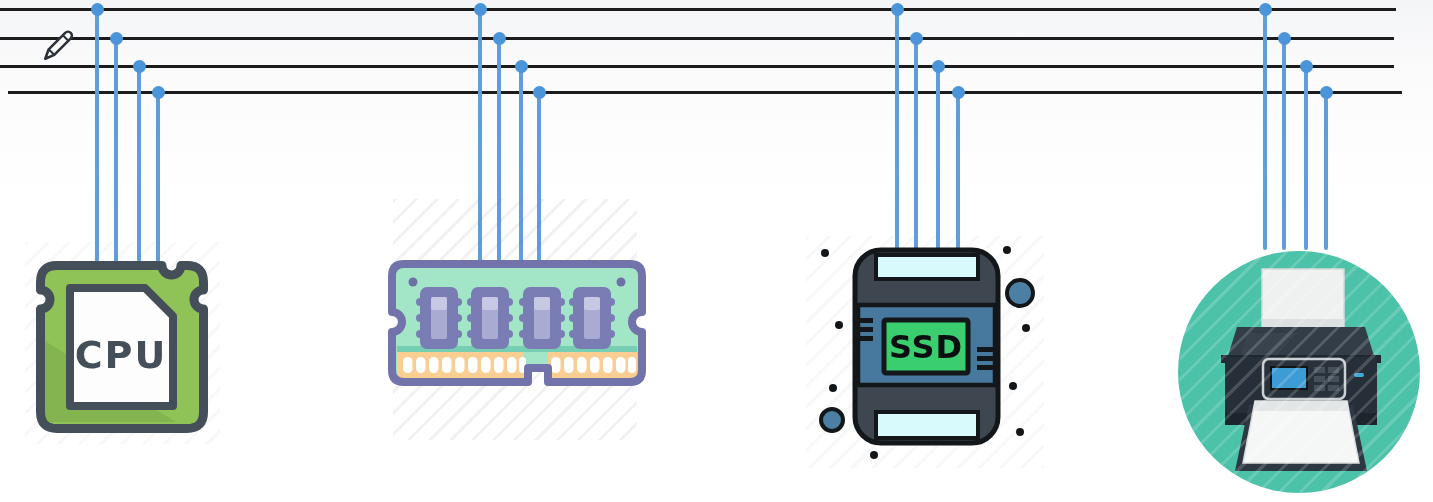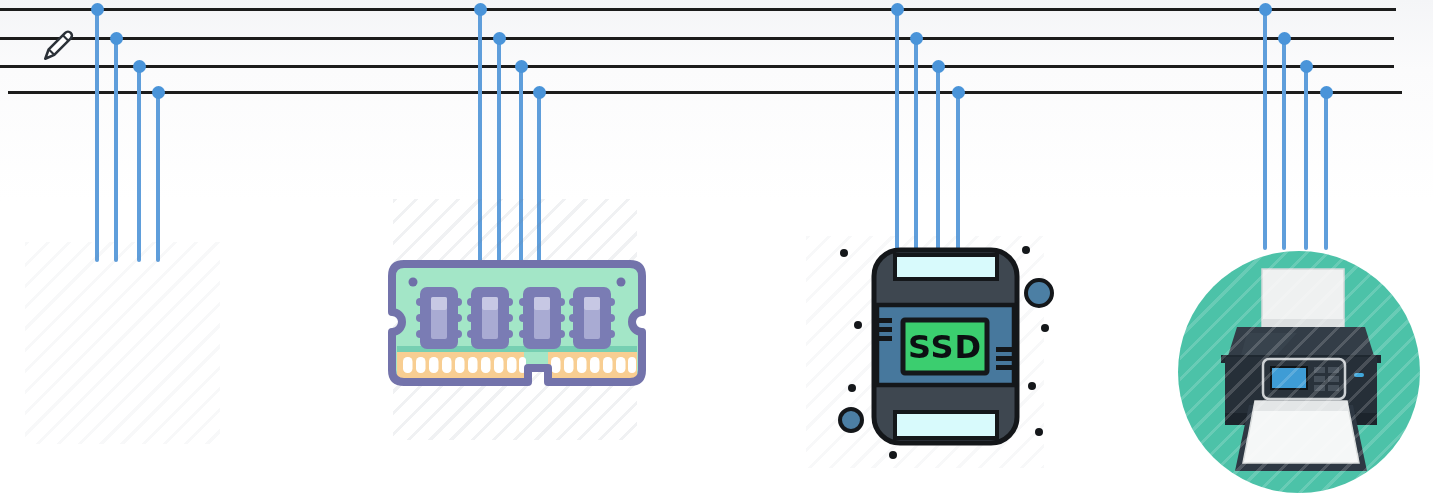--- a/index.html
+++ b/index.html
@@ -66,20 +66,28 @@
   <div class="conn" style="left:1324px;top:91px;height:159px;"></div>
   <div class="jdot" style="left:1258.5px;top:3px;"></div>
   <div class="jdot" style="left:1277.5px;top:32px;"></div>
   <div class="jdot" style="left:1299.5px;top:60px;"></div>
   <div class="jdot" style="left:1319.5px;top:86px;"></div>
 
   <div class="hatch-faint" style="left:25px;top:242px;width:195px;height:202px;"></div>
   <div class="hatch" style="left:393px;top:199px;width:244px;height:241px;"></div>
   <div class="hatch-faint" style="left:806px;top:236px;width:238px;height:232px;"></div>
 
+  <div class="icon" style="left:36px;top:261px;">
+    <svg width="172" height="172" viewBox="0 0 172 172">
+      <path d="M21 4.5 H126 a9.5 9.5 0 0 0 19 0 H151 Q167.5 4.5 167.5 21 V29 a9.5 9.5 0 0 0 0 19 V151 Q167.5 167.5 151 167.5 H21 Q4.5 167.5 4.5 151 V48 a9.5 9.5 0 0 0 0 -19 V21 Q4.5 4.5 21 4.5 Z" stroke="#454f59" stroke-width="9" stroke-linejoin="round" fill="#8fc257"></path>
+      <path d="M9 80 L9 161 L140 161 Z" fill="#000000" opacity="0.07"></path>
+      <path d="M34 27 H109 L137 55 V145 H34 Z" stroke="#454f59" stroke-width="8" stroke-linejoin="round" fill="#fdfdfe"></path>
+      <text class="svgtext" x="85" y="107" text-anchor="middle" font-size="38" letter-spacing="2" fill="#454f59">CPU</text>
+    </svg>
+  </div>
 
   <div class="icon" style="left:388px;top:260px;">
     <svg width="258" height="126" viewBox="0 0 258 126">
       <path d="M16 4 H242 Q254 4 254 16 V52 a10 10 0 0 0 0 20 V110 Q254 122 242 122 H160 V108 H140 V122 H16 Q4 122 4 110 V72 a10 10 0 0 0 0 -20 V16 Q4 4 16 4 Z" fill="#a3e6c7"></path>
       <circle cx="25" cy="22" r="4.5" fill="#6f6fa8"></circle>
       <circle cx="233" cy="22" r="4.5" fill="#6f6fa8"></circle>
       <rect x="9" y="86" width="240" height="6" fill="#76cfb2"></rect>
       <rect x="9" y="92" width="127" height="26" fill="#f8ce92"></rect>
       <rect x="160" y="92" width="89" height="26" fill="#f8ce92"></rect>
       <g fill="#ffffff">
@@ -144,21 +152,21 @@
             <circle cx="19" cy="74" r="4" fill="#7a7cb4"></circle>
           <rect x="-19" y="27" width="38" height="62" rx="7" fill="#7a7cb4"></rect>
           <rect x="-8" y="37" width="16" height="42" rx="2" fill="#a9abd3"></rect>
           <rect x="-8" y="37" width="16" height="13" rx="2" fill="#c7c8e4"></rect>
         </g>
       </g>
       <path d="M16 4 H242 Q254 4 254 16 V52 a10 10 0 0 0 0 20 V110 Q254 122 242 122 H160 V108 H140 V122 H16 Q4 122 4 110 V72 a10 10 0 0 0 0 -20 V16 Q4 4 16 4 Z" fill="none" stroke="#7373ab" stroke-width="8" stroke-linejoin="round"></path>
     </svg>
   </div>
 
-  <div class="icon" style="left:834px;top:245px;">
+  <div class="icon" style="left:815px;top:245px;">
     <svg width="225" height="220" viewBox="0 0 225 220">
       <g fill="#14171a">
         <circle cx="10" cy="8" r="4"></circle>
           <circle cx="192" cy="5" r="4"></circle>
         <circle cx="24" cy="80" r="4"></circle>
           <circle cx="211" cy="83" r="4"></circle>
         <circle cx="18" cy="143" r="4"></circle>
           <circle cx="198" cy="141" r="4"></circle>
         <circle cx="205" cy="187" r="4"></circle>
           <circle cx="59" cy="210" r="4"></circle>

